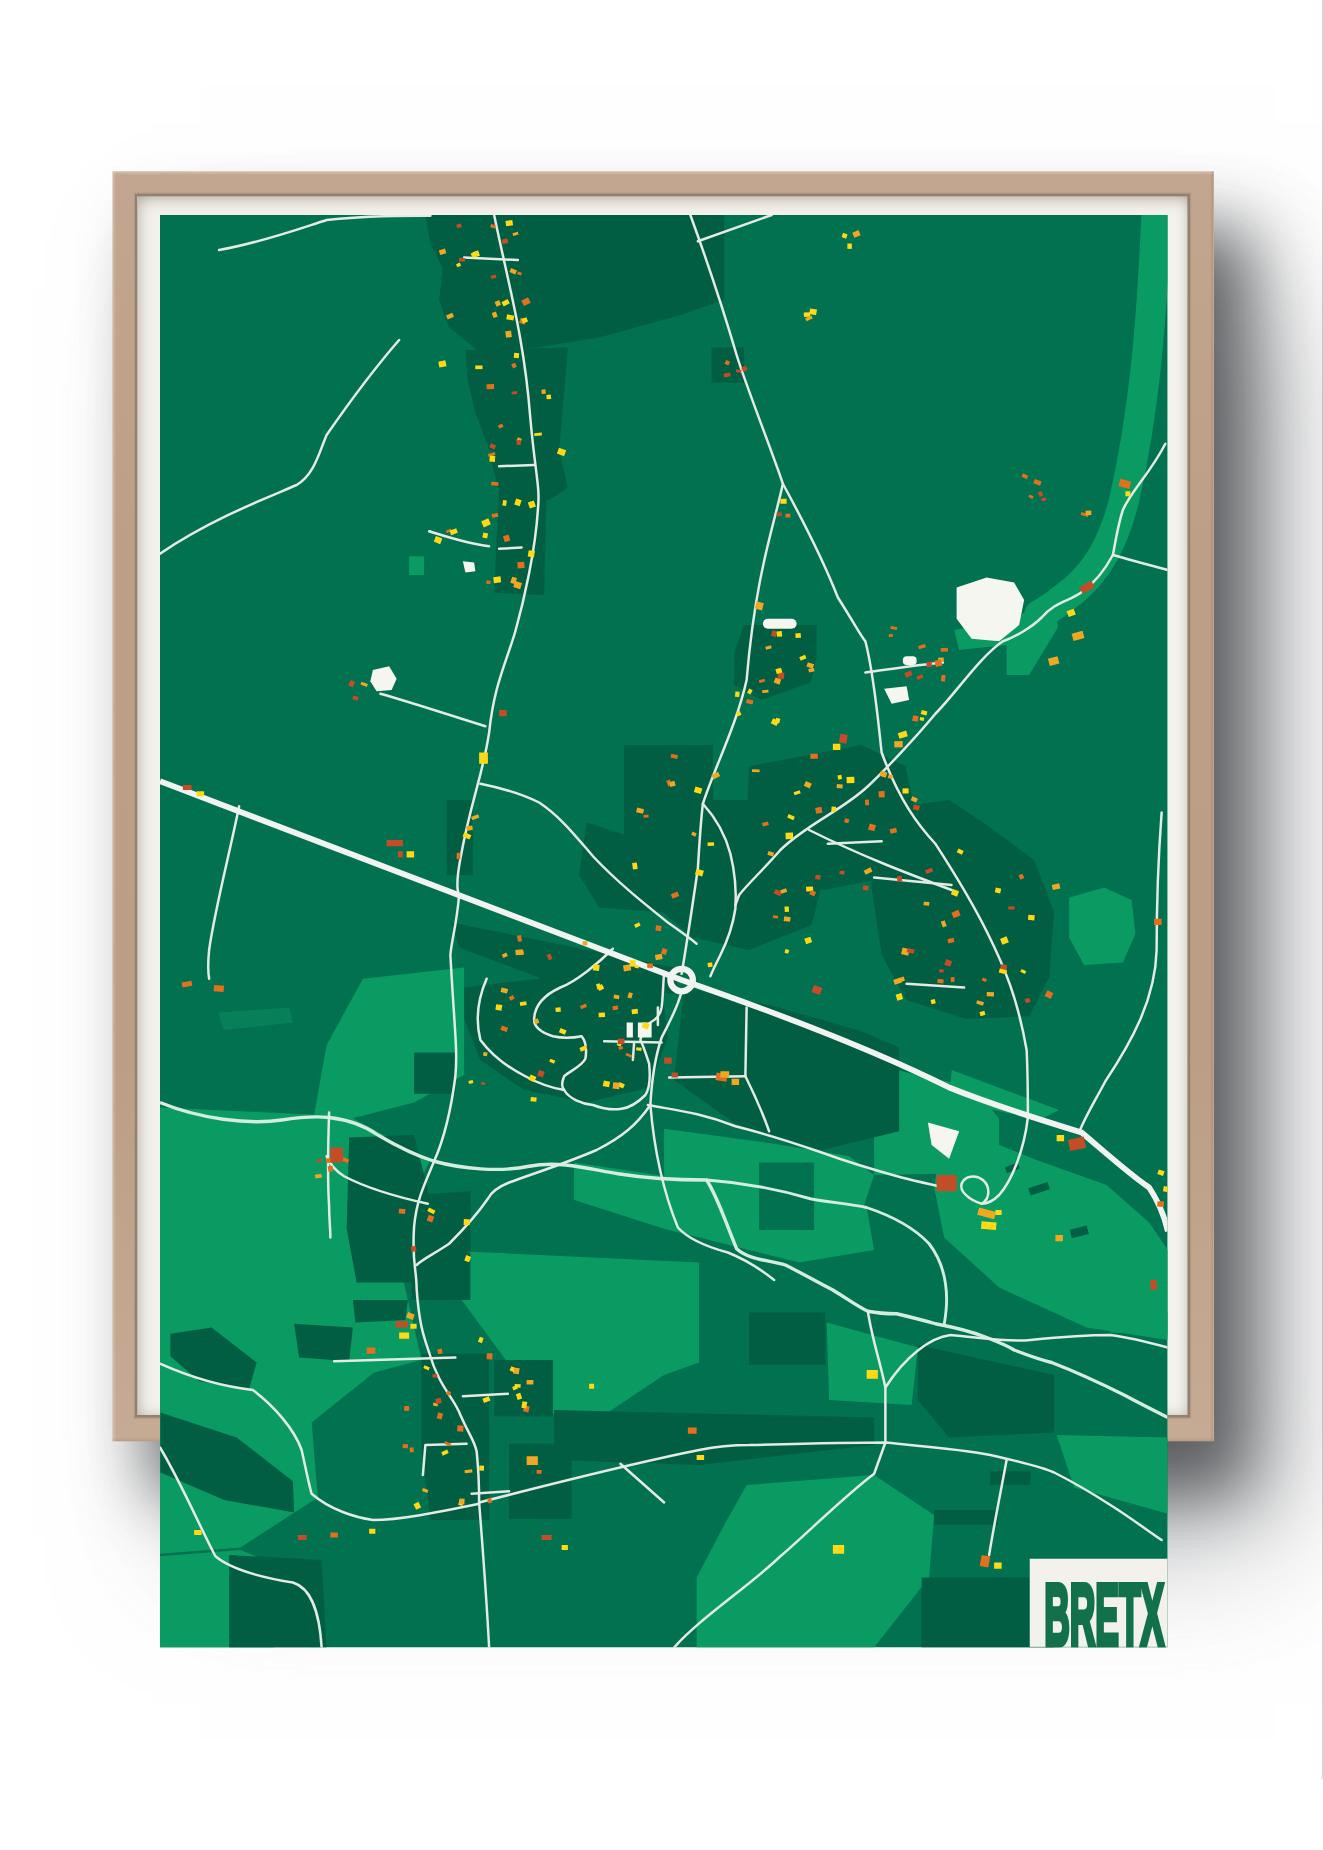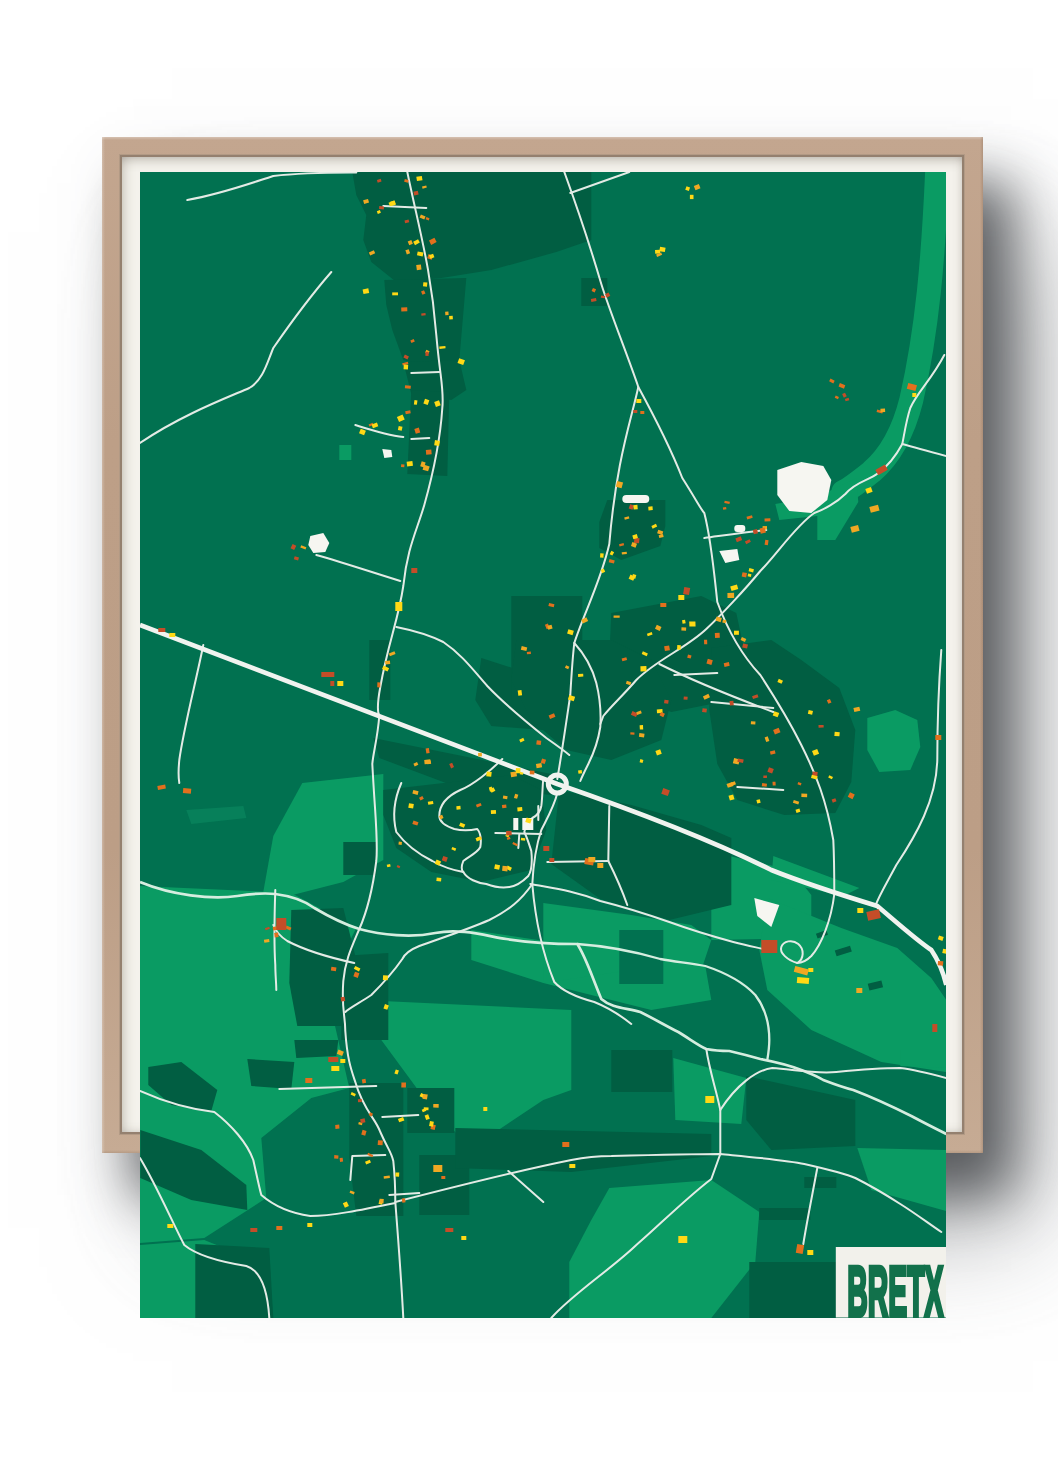--- a/index.html
+++ b/index.html
@@ -1,20 +1,19 @@
 <!DOCTYPE html>
 <html><head>
 <meta charset="utf-8">
 <style>
 html,body{margin:0;padding:0;width:1058px;height:1480px;background:#ffffff;overflow:hidden;
 font-family:"Liberation Sans", sans-serif;}
 .frame{position:absolute;left:90px;top:137px;width:881px;height:1016px;
 background:linear-gradient(180deg,#c3a68f 0%,#bd9f87 30%,#bc9e86 70%,#c6ab94 100%);
 box-shadow:30px 44px 52px -2px rgba(85,87,91,0.95), 60px 85px 110px -10px rgba(118,120,124,0.58);
-margin-left:12px;
 }
 .frame:before{content:"";position:absolute;inset:0;
 background:
  linear-gradient(90deg, rgba(255,255,255,0.25) 0px, rgba(255,255,255,0) 3px),
  linear-gradient(0deg, rgba(120,90,70,0.20) 0px, rgba(120,90,70,0) 3px),
  linear-gradient(270deg, rgba(120,90,70,0.25) 0px, rgba(120,90,70,0) 3px),
  linear-gradient(180deg, rgba(255,255,255,0.30) 0px, rgba(255,255,255,0) 3px);
 }
 .matte{position:absolute;left:20px;top:20px;right:21px;bottom:21px;background:#f4f2ec;
 box-shadow:0 0 0 2px #94806f, 0 0 0 3px #b29a85,

